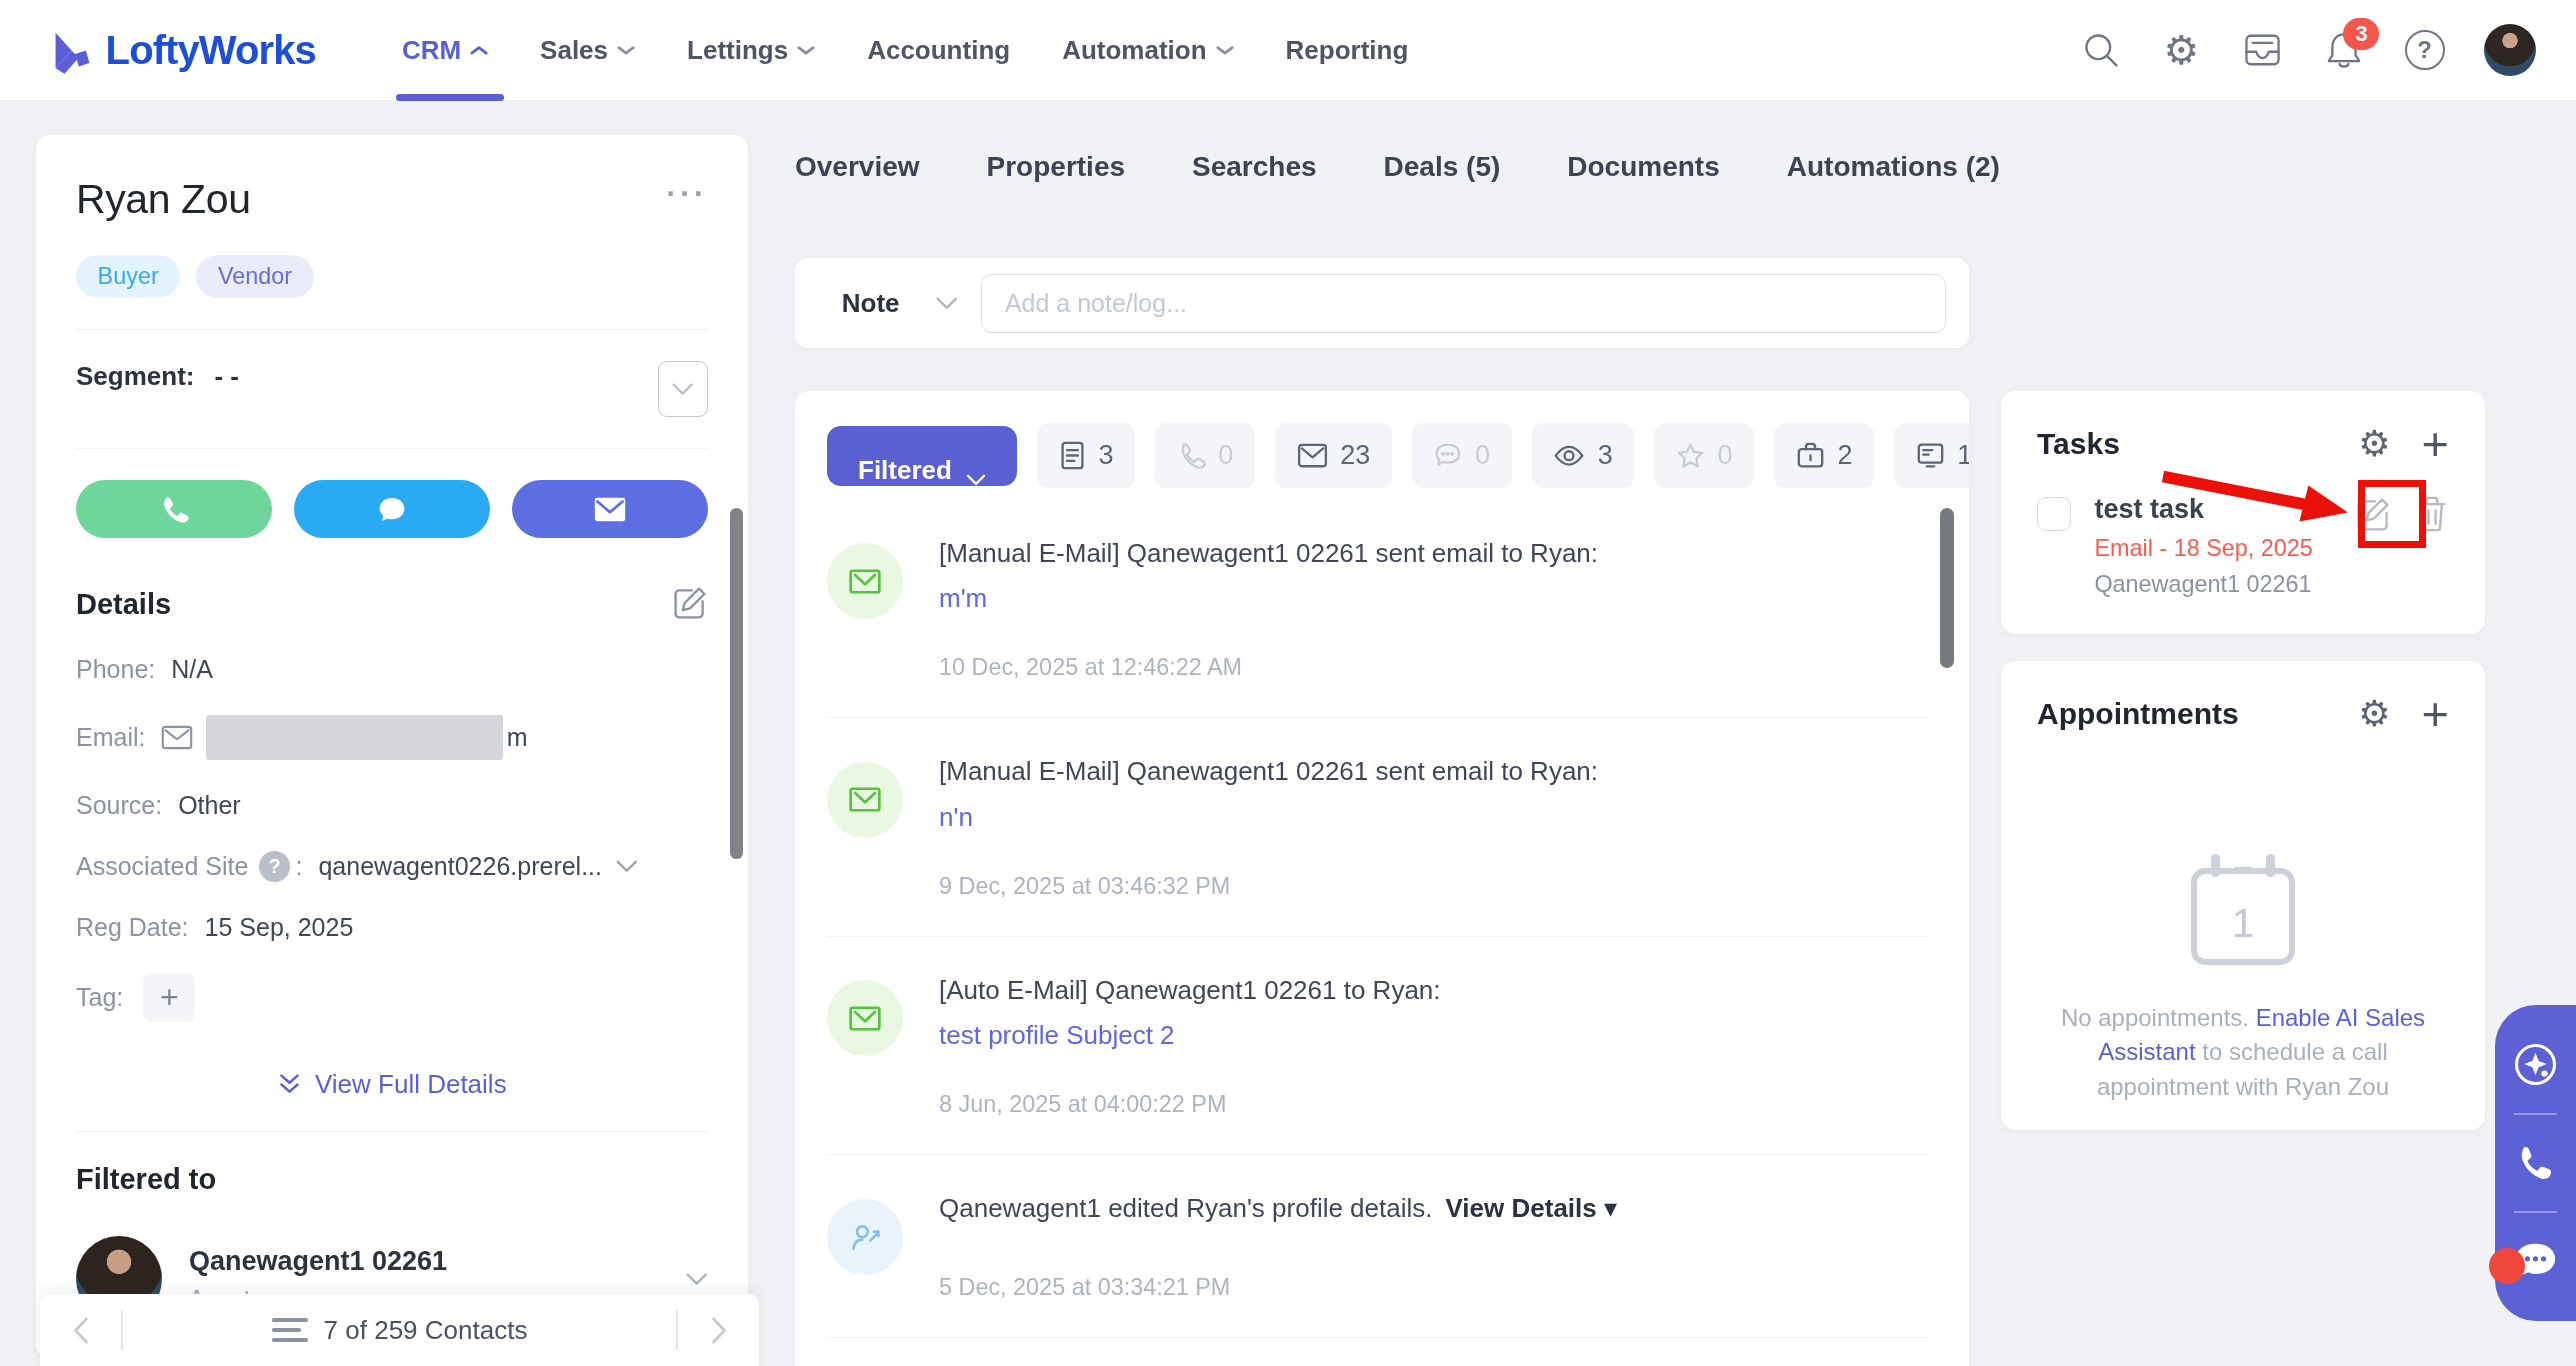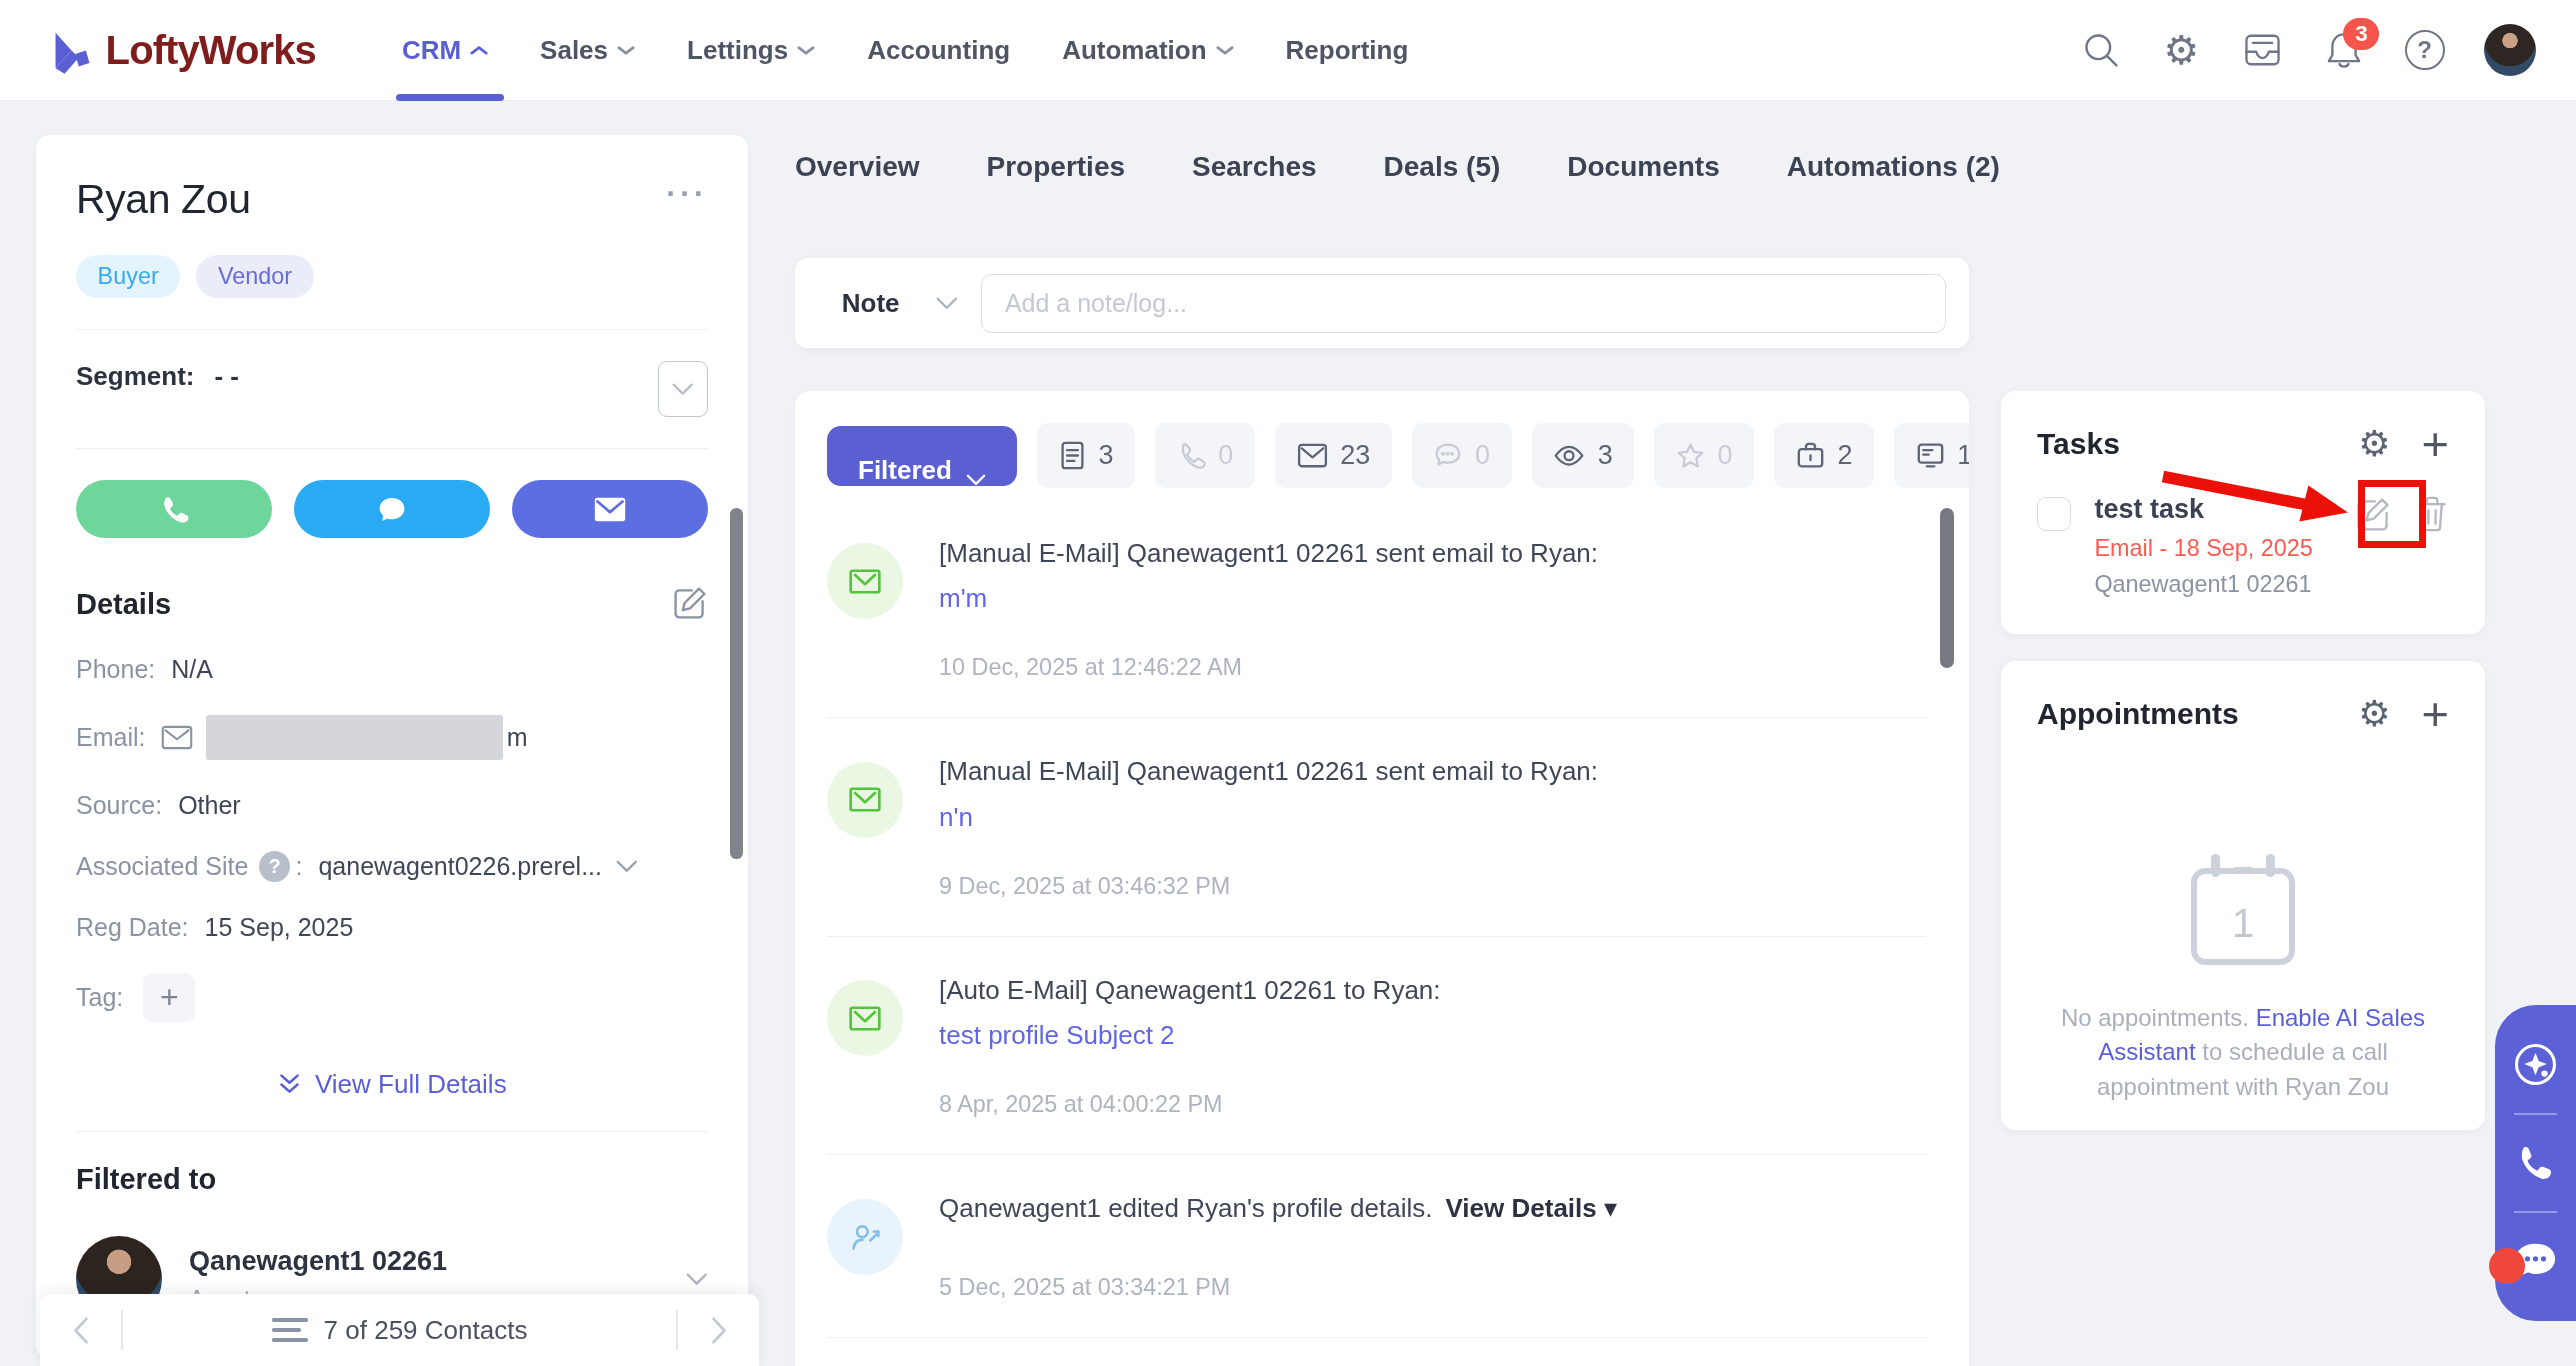--- a/index.html
+++ b/index.html
@@ -4,21 +4,21 @@
 <style>
   * { margin:0; padding:0; box-sizing:border-box; }
   html,body { width:2576px; height:1366px; }
   body { font-family:"Liberation Sans","DejaVu Sans",sans-serif; background:#f1f2f6; overflow:hidden; }
   .app { position:relative; width:2576px; height:1366px; overflow:hidden; }
 
   
   .topbar { position:absolute; top:0; left:0; width:2576px; height:101px; background:#fff;
             border-bottom:0.9px solid #ecedf2; display:flex; align-items:center; z-index:30; }
   .brand { display:flex; align-items:center; gap:12.6px; margin-left:52px; }
-  .brand-text { font-size:40px; font-weight:800; color:#7f1d1d; letter-spacing:-0.9px; }
+  .brand-text { font-size:40px; font-weight:800; color:#1d4ed8; letter-spacing:-0.9px; }
   .mainnav { display:flex; align-items:flex-start; margin-left:86px; gap:52px; }
   .nav-item { position:relative; display:flex; align-items:center; gap:9px; font-size:26px; font-weight:600;
               color:#4f5564; cursor:pointer; height:101px; }
   .nav-item.active { color:#5a5fd6; }
   .nav-item.active .underline { position:absolute; bottom:0; left:-5.4px; right:-16px; height:6.3px;
               background:#5a5fd6; border-radius:3.6px; }
   .chev { width:18px; height:10.8px; }
   .chev polyline { fill:none; stroke:#8a8fa0; stroke-width:3; stroke-linecap:round; stroke-linejoin:round; }
   .nav-item.active .chev polyline { stroke:#5a5fd6; }
   .top-icons { margin-left:auto; margin-right:40px; display:flex; align-items:center; gap:38px; }
@@ -516,21 +516,21 @@
       <div class="feed-item">
         <div class="feed-ic mail">
           <svg width="34" height="27" viewBox="0 0 38 30">
               <rect x="3" y="3" width="32" height="24" rx="2" fill="none" stroke="#54c43a" stroke-width="3"></rect>
               <polyline points="7,7 19,18 31,7" fill="none" stroke="#54c43a" stroke-width="3" stroke-linejoin="round"></polyline>
             </svg>
         </div>
         <div class="feed-body">
           <div class="feed-title">[Auto E-Mail] Qanewagent1 02261 to Ryan:</div>
           <div class="feed-link">test profile Subject 2</div>
-          <div class="feed-time">8 Apr, 2025 at 04:00:22 PM</div>
+          <div class="feed-time">8 Jun, 2025 at 04:00:22 PM</div>
         </div>
       </div>
       <hr class="feed-div">
 
       <div class="feed-item">
         <div class="feed-ic person">
           <svg width="32" height="32" viewBox="0 0 36 36" fill="none" stroke="#85bfe9" stroke-width="3" stroke-linecap="round">
               <circle cx="15" cy="12" r="6"></circle>
               <path d="M5 31 c1 -7 5 -10 10 -10"></path>
               <path d="M24 22 l7 -7"></path>

